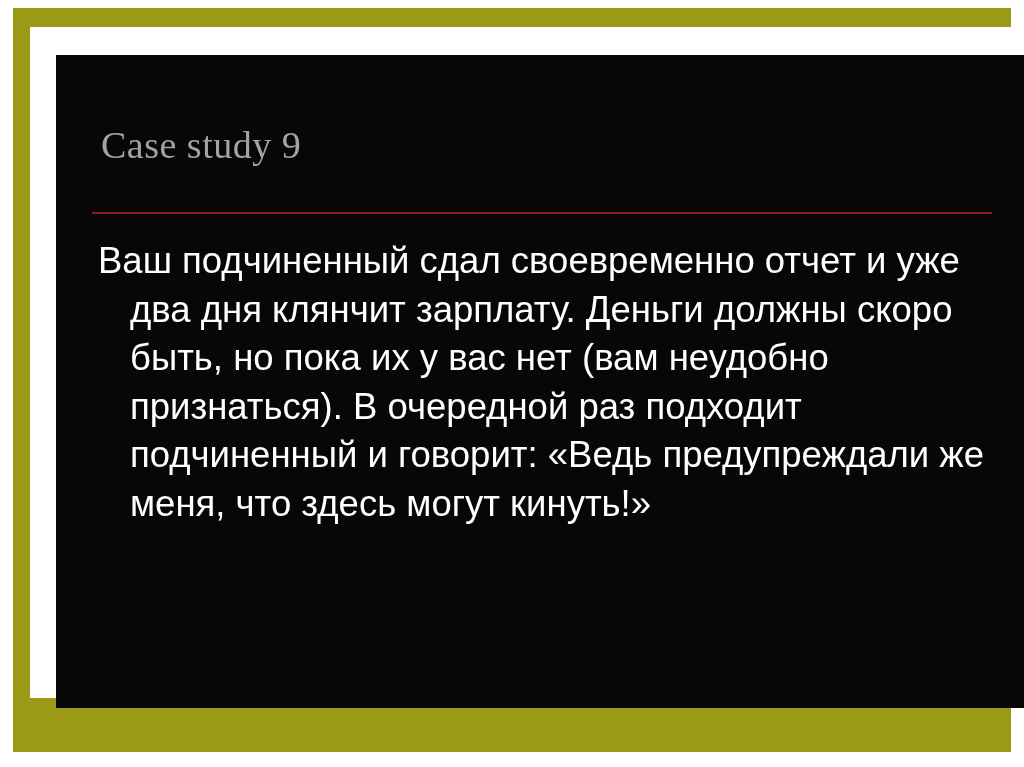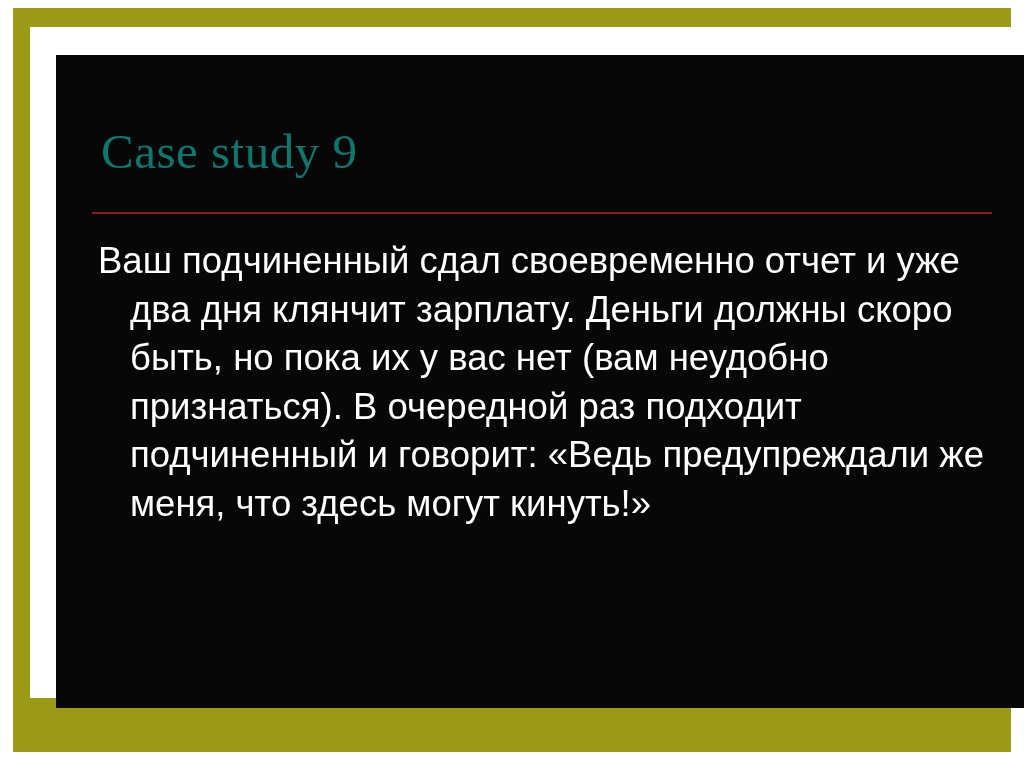--- a/index.html
+++ b/index.html
@@ -52,23 +52,23 @@
     background: #070707;
     box-sizing: border-box;
     padding: 0;
   }
   .title {
     position: absolute;
     left: 45px;
     top: 70px;
     width: 880px;
     font-family: "Liberation Serif", serif;
-    font-size: 49px;
+    font-size: 38px;
     line-height: 1.1;
-    color: #0f766e;
+    color: #a3a3a3;
     letter-spacing: 0.5px;
   }
   .title-rule {
     position: absolute;
     left: 36px;
     top: 157px;
     width: 900px;
     height: 2px;
     background: #8b1a1a;
   }

